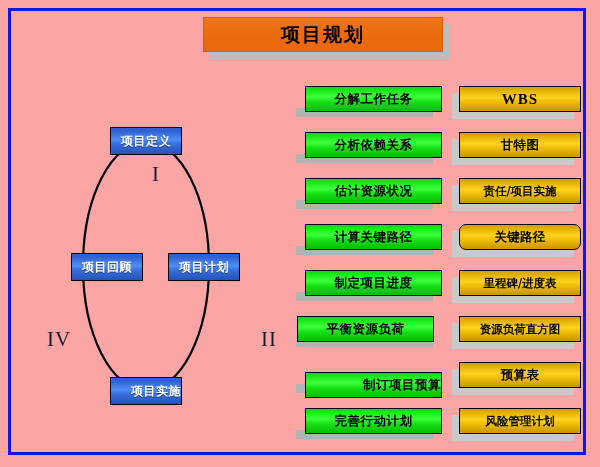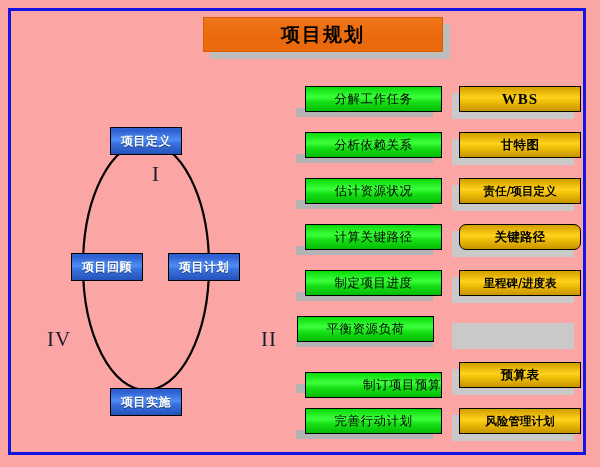--- a/index.html
+++ b/index.html
@@ -79,21 +79,21 @@
     color: #ffffff;
     font-family: "DejaVu Sans", sans-serif;
     font-size: 12px;
     font-weight: bold;
     letter-spacing: 0.5px;
     text-shadow: 0 1px 0 rgba(0,0,0,0.45);
   }
   #bx-define  { left: 92px;  top: 49px;  width: 72px; }
   #bx-review  { left: 53px;  top: 175px; width: 72px; }
   #bx-plan    { left: 150px; top: 175px; width: 72px; }
-  #bx-execute { left: 92px;  top: 310px; width: 72px; }
+  #bx-execute { left: 92px;  top: 299px; width: 72px; justify-content: flex-end; }
 
   .numeral {
     position: absolute;
     font-family: "Liberation Serif", "DejaVu Serif", serif;
     font-size: 21px;
     color: #1a1a2e;
     letter-spacing: 1px;
   }
   #num-I   { left: 134px; top: 84px; }
   #num-II  { left: 243px; top: 249px; }
@@ -113,21 +113,21 @@
     width: 137px;
     height: 26px;
     border: 1px solid #000000;
     box-sizing: border-box;
     background: linear-gradient(to bottom, #0cd60c 0%, #18e618 12%, #3cff3c 42%, #16e016 62%, #05bb05 100%);
     display: flex;
     align-items: center;
     justify-content: center;
     font-family: "DejaVu Sans", sans-serif;
     font-size: 12.5px;
-    font-weight: normal;
+    font-weight: bold;
     color: #000000;
     letter-spacing: 0.5px;
   }
 
   .out-shadow {
     position: absolute;
     width: 122px;
     height: 26px;
     background: #c9c9c9;
   }
@@ -206,21 +206,21 @@
       <div class="out-shadow" style="left: 452px; top: 139px;"></div>
       <div class="out-box" style="left: 459px; top: 132px;">
         <span>甘特图</span>
       </div>
       <div class="step-shadow" style="left: 296px; top: 200px;"></div>
       <div class="step-box" style="left: 305px; top: 178px;">
         <span>估计资源状况</span>
       </div>
       <div class="out-shadow" style="left: 452px; top: 185px;"></div>
       <div class="out-box sm" style="left: 459px; top: 178px;">
-        <span>责任/项目定义</span>
+        <span>责任/项目实施</span>
       </div>
       <div class="step-shadow" style="left: 296px; top: 246px;"></div>
       <div class="step-box" style="left: 305px; top: 224px;">
         <span>计算关键路径</span>
       </div>
       <div class="out-shadow" style="left: 452px; top: 231px;"></div>
       <div class="out-box" style="left: 459px; top: 224px; border-radius: 7px;">
         <span>关键路径</span>
       </div>
       <div class="step-shadow" style="left: 296px; top: 292px;"></div>
@@ -229,20 +229,23 @@
       </div>
       <div class="out-shadow" style="left: 452px; top: 277px;"></div>
       <div class="out-box sm" style="left: 459px; top: 270px;">
         <span>里程碑/进度表</span>
       </div>
       <div class="step-shadow" style="left: 296px; top: 338px;"></div>
       <div class="step-box" style="left: 297px; top: 316px;">
         <span>平衡资源负荷</span>
       </div>
       <div class="out-shadow" style="left: 452px; top: 323px;"></div>
+      <div class="out-box sm" style="left: 459px; top: 316px;">
+        <span>资源负荷直方图</span>
+      </div>
       <div class="step-shadow" style="left: 296px; top: 384px;"></div>
       <div class="step-box" style="left: 305px; top: 372px; justify-content: flex-end;">
         <span>制订项目预算</span>
       </div>
       <div class="out-shadow" style="left: 452px; top: 369px;"></div>
       <div class="out-box" style="left: 459px; top: 362px;">
         <span>预算表</span>
       </div>
       <div class="step-shadow" style="left: 296px; top: 430px;"></div>
       <div class="step-box" style="left: 305px; top: 408px;">

